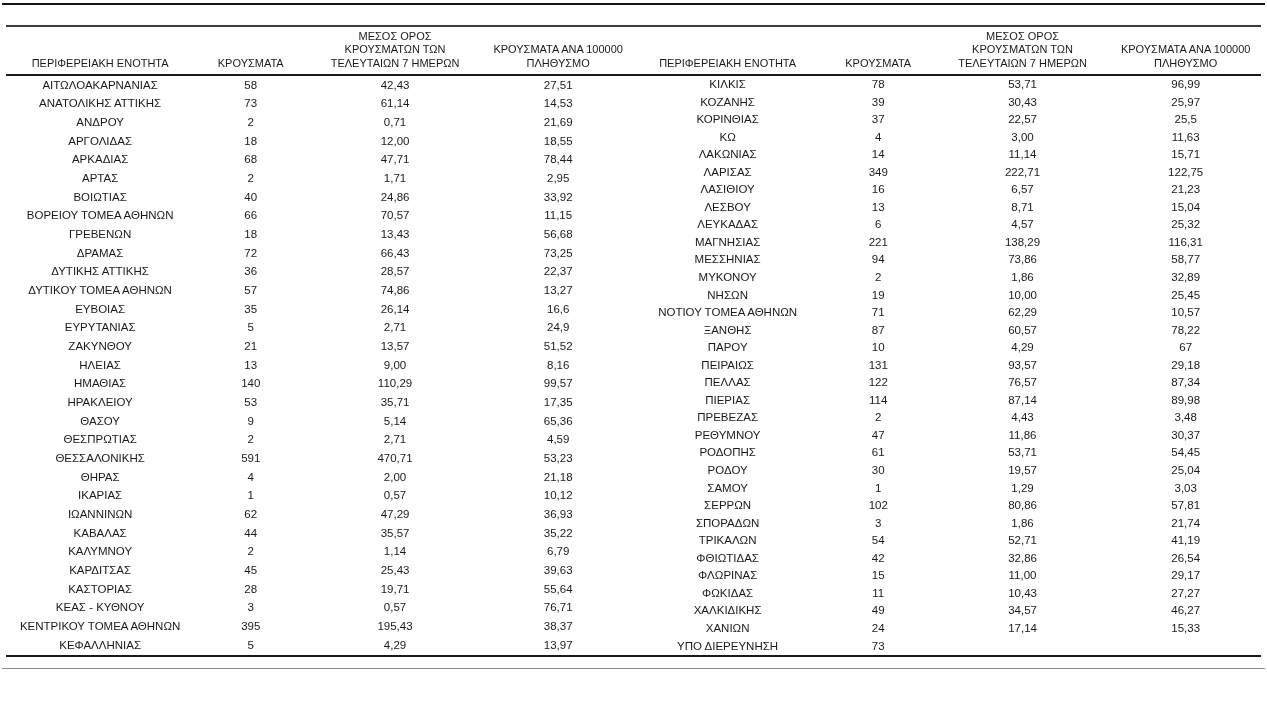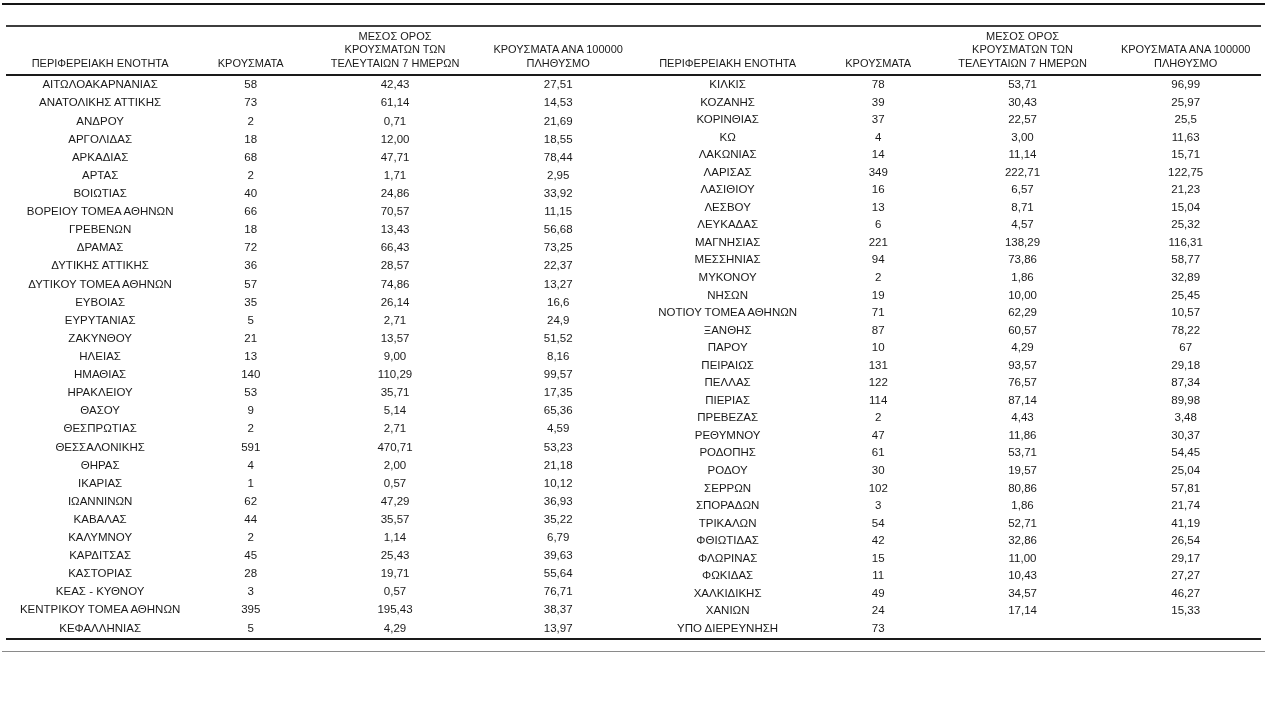--- a/index.html
+++ b/index.html
@@ -419,20 +419,26 @@
             <td>53,71</td>
             <td>54,45</td>
           </tr>
           <tr>
             <td>ΡΟΔΟΥ</td>
             <td>30</td>
             <td>19,57</td>
             <td>25,04</td>
           </tr>
           <tr>
+            <td>ΣΑΜΟΥ</td>
+            <td>1</td>
+            <td>1,29</td>
+            <td>3,03</td>
+          </tr>
+          <tr>
             <td>ΣΕΡΡΩΝ</td>
             <td>102</td>
             <td>80,86</td>
             <td>57,81</td>
           </tr>
           <tr>
             <td>ΣΠΟΡΑΔΩΝ</td>
             <td>3</td>
             <td>1,86</td>
             <td>21,74</td>

